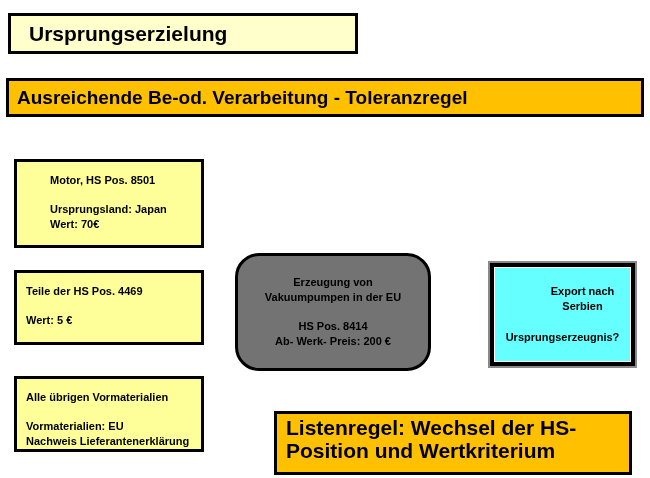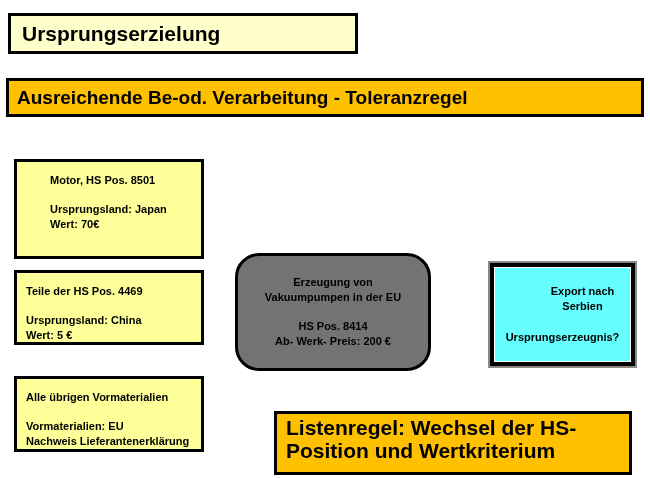--- a/index.html
+++ b/index.html
@@ -18,21 +18,21 @@
   }
   .abs { position: absolute; }
 
   
   .title-box {
     left: 8px; top: 13px;
     width: 350px; height: 41px;
     background: #ffffcc;
     border: 3px solid #000000;
     display: flex; align-items: center;
-    padding-left: 11px;
+    padding-left: 18px;
     font-size: 21px;
   }
 
   
   .banner {
     left: 6px; top: 78px;
     width: 638px; height: 39px;
     background: #ffc000;
     border: 3px solid #000000;
     display: flex; align-items: center;
@@ -43,21 +43,21 @@
   
   .mat-box {
     left: 14px;
     width: 190px;
     background: #ffff99;
     border: 3px solid #000000;
     padding: 11px 9px 0 9px;
     font-size: 11px;
     line-height: 15px;
   }
-  .mat-box-1 { top: 159px; height: 100px; padding-left: 33px; }
+  .mat-box-1 { top: 159px; height: 89px; padding-left: 33px; }
   .mat-box-2 { top: 270px; height: 75px; }
   .mat-box-3 { top: 376px; height: 76px; }
   .mat-heading { margin-bottom: 14px; }
 
   
   .production-box {
     left: 235px; top: 253px;
     width: 196px; height: 118px;
     background: #c9f2c9;
     border: 3px solid #000000;
@@ -108,21 +108,20 @@
   <div class="abs banner" style="background-color: rgb(255, 192, 0);">Ausreichende Be-od. Verarbeitung - Toleranzregel</div>
 
   <div class="abs mat-box mat-box-1" style="background-color: rgb(255, 255, 153);">
     <div class="mat-heading">Motor, HS Pos. 8501</div>
     <div class="mat-row">Ursprungsland: Japan</div>
     <div class="mat-row">Wert: 70€</div>
   </div>
 
   <div class="abs mat-box mat-box-2" style="background-color: rgb(255, 255, 153);">
     <div class="mat-heading">Teile der HS Pos. 4469</div>
-    <div class="mat-row">Ursprungsland: China</div>
     <div class="mat-row">Wert: 5 €</div>
   </div>
 
   <div class="abs mat-box mat-box-3" style="background-color: rgb(255, 255, 153);">
     <div class="mat-heading">Alle übrigen Vormaterialien</div>
     <div class="mat-row">Vormaterialien: EU</div>
     <div class="mat-row">Nachweis Lieferantenerklärung</div>
   </div>
 
   <div class="abs production-box" style="background-color: #737373;">

